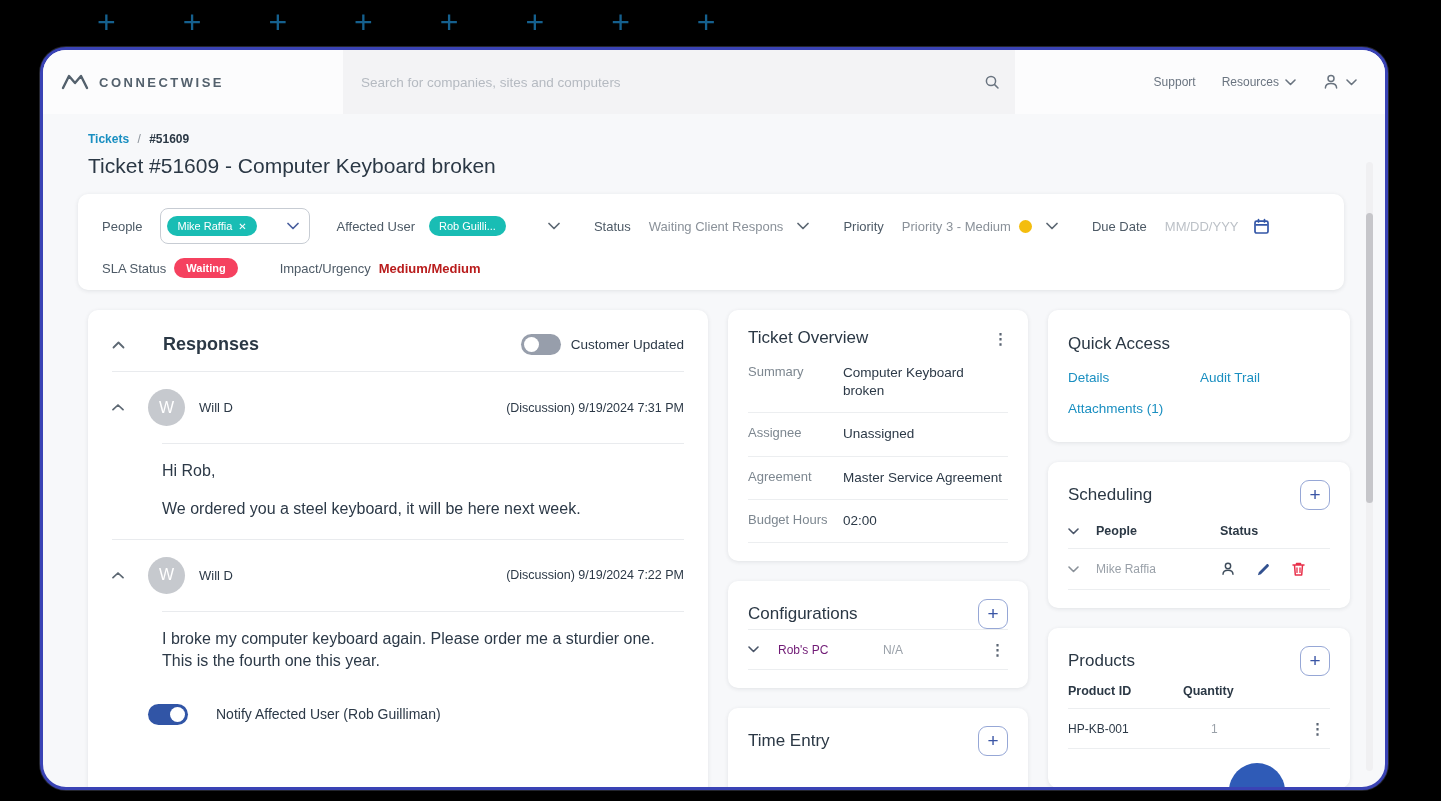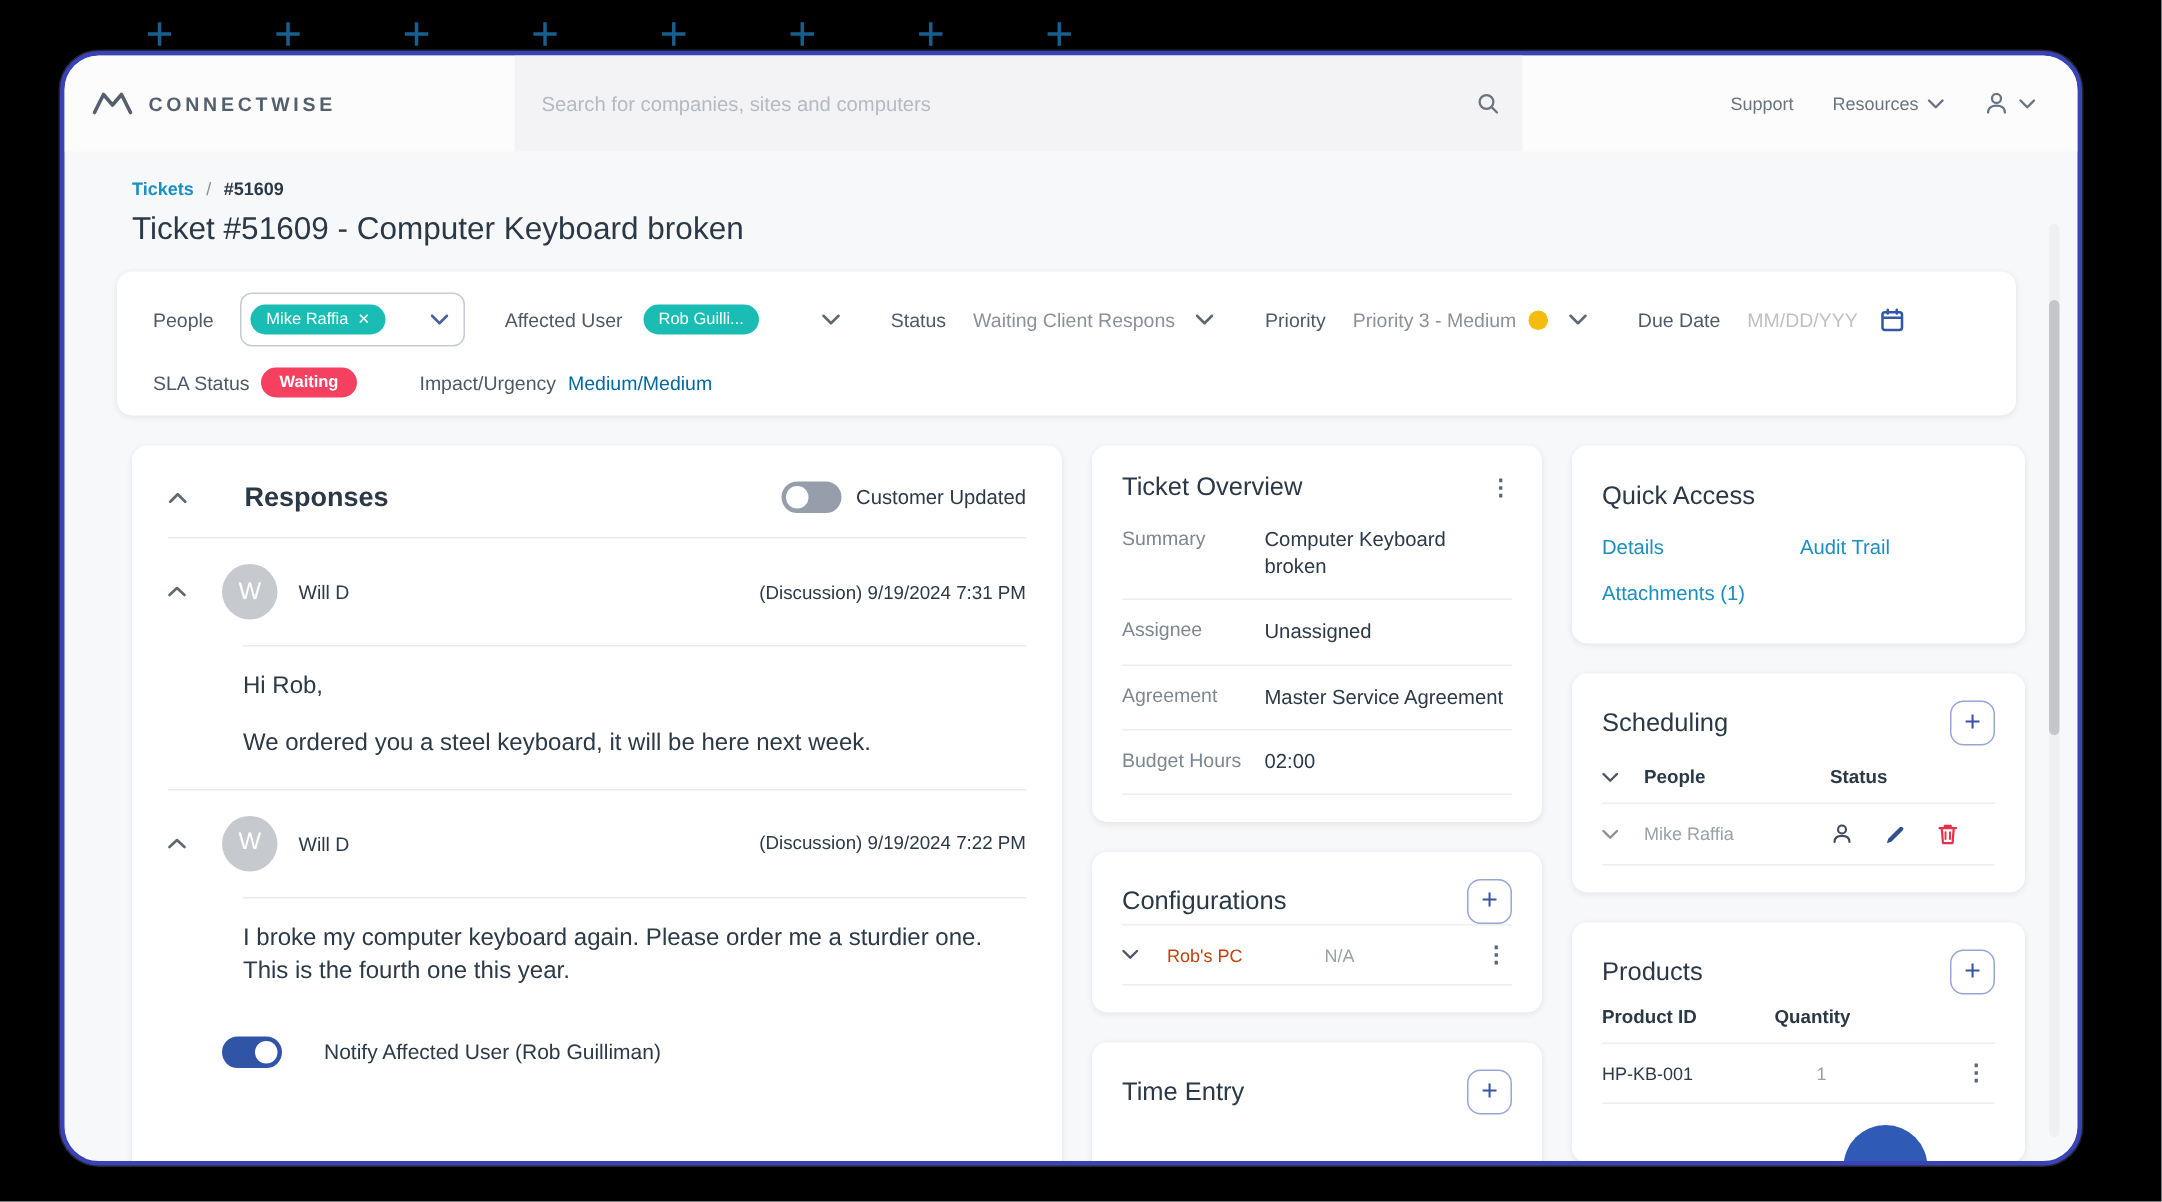--- a/index.html
+++ b/index.html
@@ -10,21 +10,21 @@
     position:relative;
     color:#2c3947;
   }
 
   
   .plus-row { position:absolute; top:4px; left:97px; display:flex; gap:67px; }
   .plus-row span { color:#15608e; font-size:32px; font-weight:300; line-height:36px; }
 
   
   .window {
-    position:absolute; left:40px; top:34px; width:1348px; height:743px;
+    position:absolute; left:40px; top:47px; width:1348px; height:743px;
     background:#f7f8fa; border:3px solid #3a43b5; border-radius:26px;
     overflow:hidden; box-shadow:0 0 0 1px #23252e;
   }
 
   
   .app-header { height:64px; background:#fcfcfd; display:flex; align-items:center; }
   .brand { display:flex; align-items:center; gap:10px; padding-left:18px; width:300px; }
   .brand-text { font-size:13px; font-weight:700; letter-spacing:2.5px; color:#54616d; }
   .search-bar {
     width:672px; height:100%; background:#f3f3f5; display:flex; align-items:center;
@@ -54,21 +54,21 @@
   .people-select {
     margin-left:18px; border:1px solid #c7ccd3; border-radius:8px; height:36px; width:150px;
     display:flex; align-items:center; justify-content:space-between; padding:0 10px 0 6px;
   }
   .chip { background:#19bdb4; color:#fff; font-size:11px; border-radius:999px; padding:4px 10px; white-space:nowrap; display:inline-flex; align-items:center; gap:6px; }
   .chip .x { font-size:10px; cursor:pointer; }
   .sel-text { font-size:13px; color:#8a9199; white-space:nowrap; }
   .dot { width:13px; height:13px; border-radius:50%; background:#f4bd0e; display:inline-block; }
   .date-ph { font-size:13px; color:#bcc1c7; }
   .badge { background:#f5415f; color:#fff; font-size:11px; font-weight:700; border-radius:999px; padding:4px 12px; margin-left:8px; }
-  .impact-val { font-size:13px; font-weight:400; color:#0369a1; margin-left:8px; }
+  .impact-val { font-size:13px; font-weight:700; color:#b91c1c; margin-left:8px; }
   .gap8{width:8px}.gap14{width:14px}.gap18{width:18px}.gap26{width:26px}.gap34{width:34px}.gap42{width:42px}
 
   
   .grid { display:grid; grid-template-columns:620px 300px 302px; gap:20px; margin:20px 0 0 10px; align-items:start; }
   .col { display:flex; flex-direction:column; gap:20px; }
 
   
   .responses { padding:20px 24px 0 24px; height:560px; }
   .resp-head { display:flex; align-items:center; padding:4px 0 16px 0; }
   .resp-title { font-size:18px; font-weight:600; color:#2b3845; margin-left:38px; }
@@ -108,21 +108,21 @@
   .kv-rows { margin-top:4px; }
   .kv-label { width:95px; flex:0 0 95px; font-size:13px; color:#7d8790; }
   .kv-value { font-size:13.5px; color:#2c3947; line-height:1.35; }
 
   .tbl-head { display:grid; align-items:center; font-size:12.5px; font-weight:700; color:#2b3845; padding:14px 0 10px 0; }
   .tbl-row { display:grid; align-items:center; font-size:12px; padding:12px 0; border-top:1px solid #eceef0; border-bottom:1px solid #eceef0; }
   .cfg-grid { grid-template-columns:30px 105px 1fr 18px; }
   .sched-grid { grid-template-columns:28px 1fr 110px; }
   .prod-grid { grid-template-columns:115px 1fr 20px; }
   .muted { color:#9aa1a9; }
-  .row-name { color:#c2410c; }
+  .row-name { color:#701a75; }
   .icon-btns { display:flex; align-items:center; gap:20px; }
 
   .qa-links { display:grid; grid-template-columns:132px auto; row-gap:16px; margin-top:16px; padding-bottom:8px; }
   .qa-link { font-size:13.5px; color:#1a8fc1; font-weight:500; cursor:pointer; }
 
   .time-entry-card { height:100px; }
   .products-card { position:relative; height:160px; overflow:visible; }
 
   
   .scroll-track { position:absolute; right:12px; top:112px; bottom:16px; width:7px; background:#f0f0f2; border-radius:4px; }

